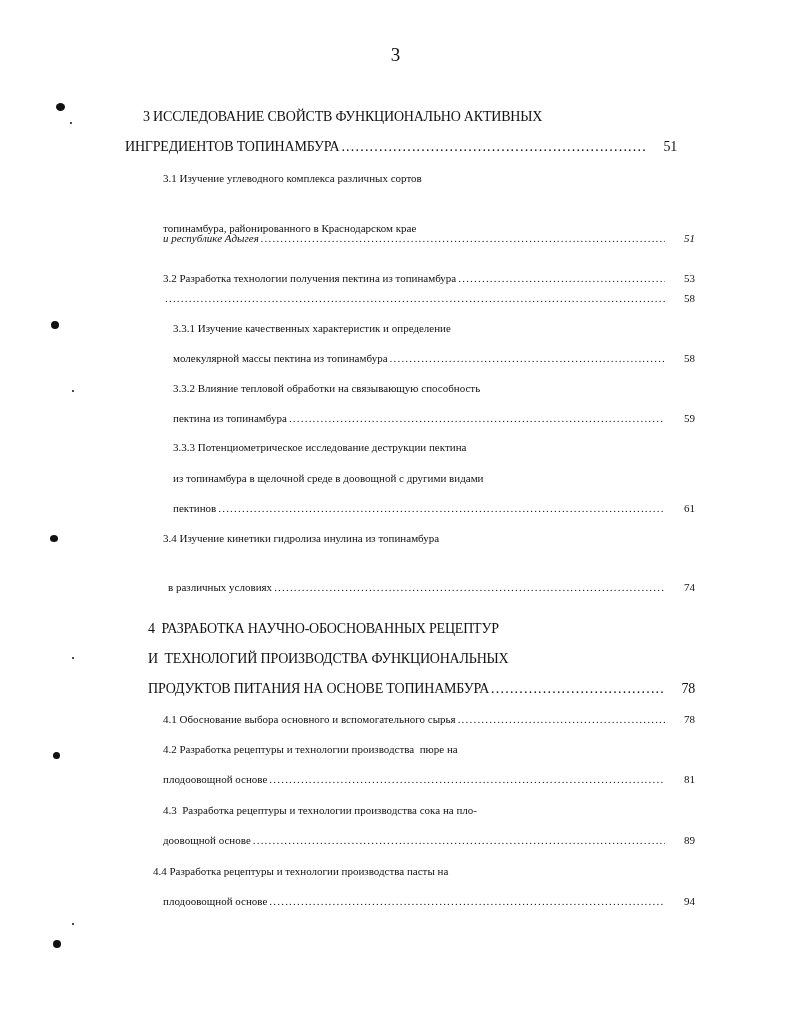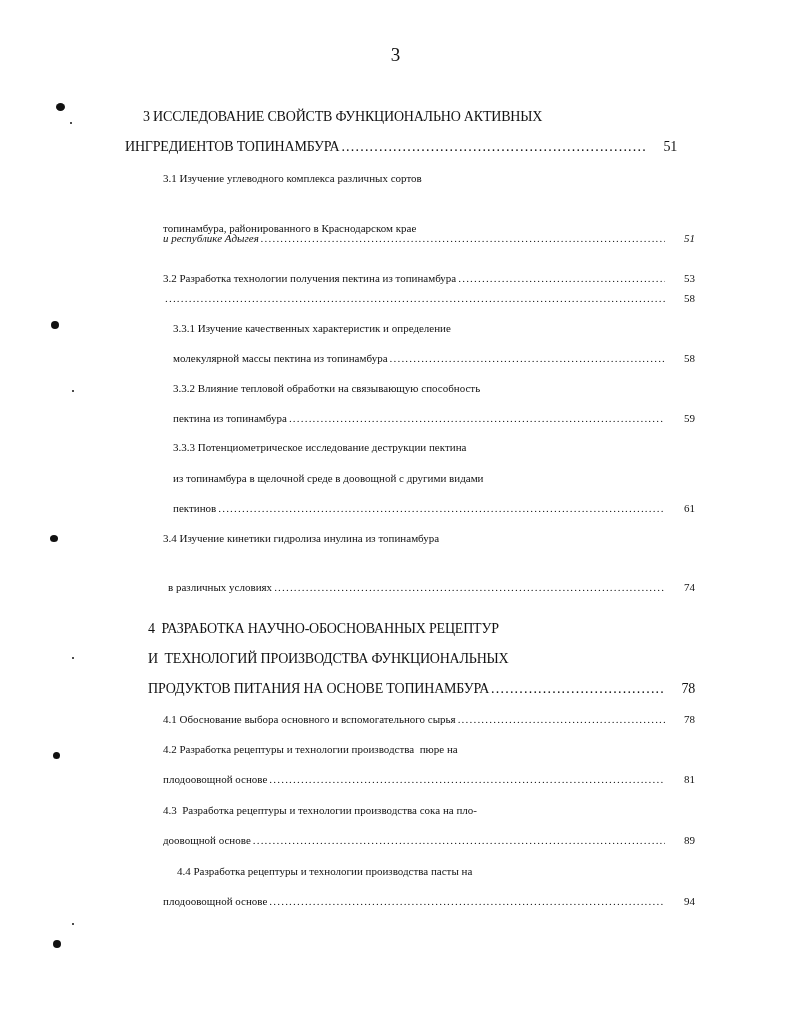--- a/index.html
+++ b/index.html
@@ -133,21 +133,21 @@
 
 <div class="line" style="left:163px; top:795px;">
   <span class="txt" style="white-space:pre;">4.3  Разработка рецептуры и технологии производства сока на пло-</span>
 </div>
 <div class="line" style="left:163px; top:825px; width:532px;">
   <span class="txt">доовощной основе</span>
   <span class="dots"></span>
   <span class="pg">89</span>
 </div>
 
-<div class="line" style="left:177px; top:856px;text-align:right;">
+<div class="line" style="left:153px; top:856px;text-align:right;">
   <span class="txt">4.4 Разработка рецептуры и технологии производства пасты на</span>
 </div>
 <div class="line" style="left:163px; top:886px; width:532px;">
   <span class="txt">плодоовощной основе</span>
   <span class="dots"></span>
   <span class="pg">94</span>
 </div>
 
 <div class="speck" style="left:56px; top:103px; width:9px; height:8px;"></div>
 <div class="speck" style="left:70px; top:122px; width:2px; height:2px;"></div>

